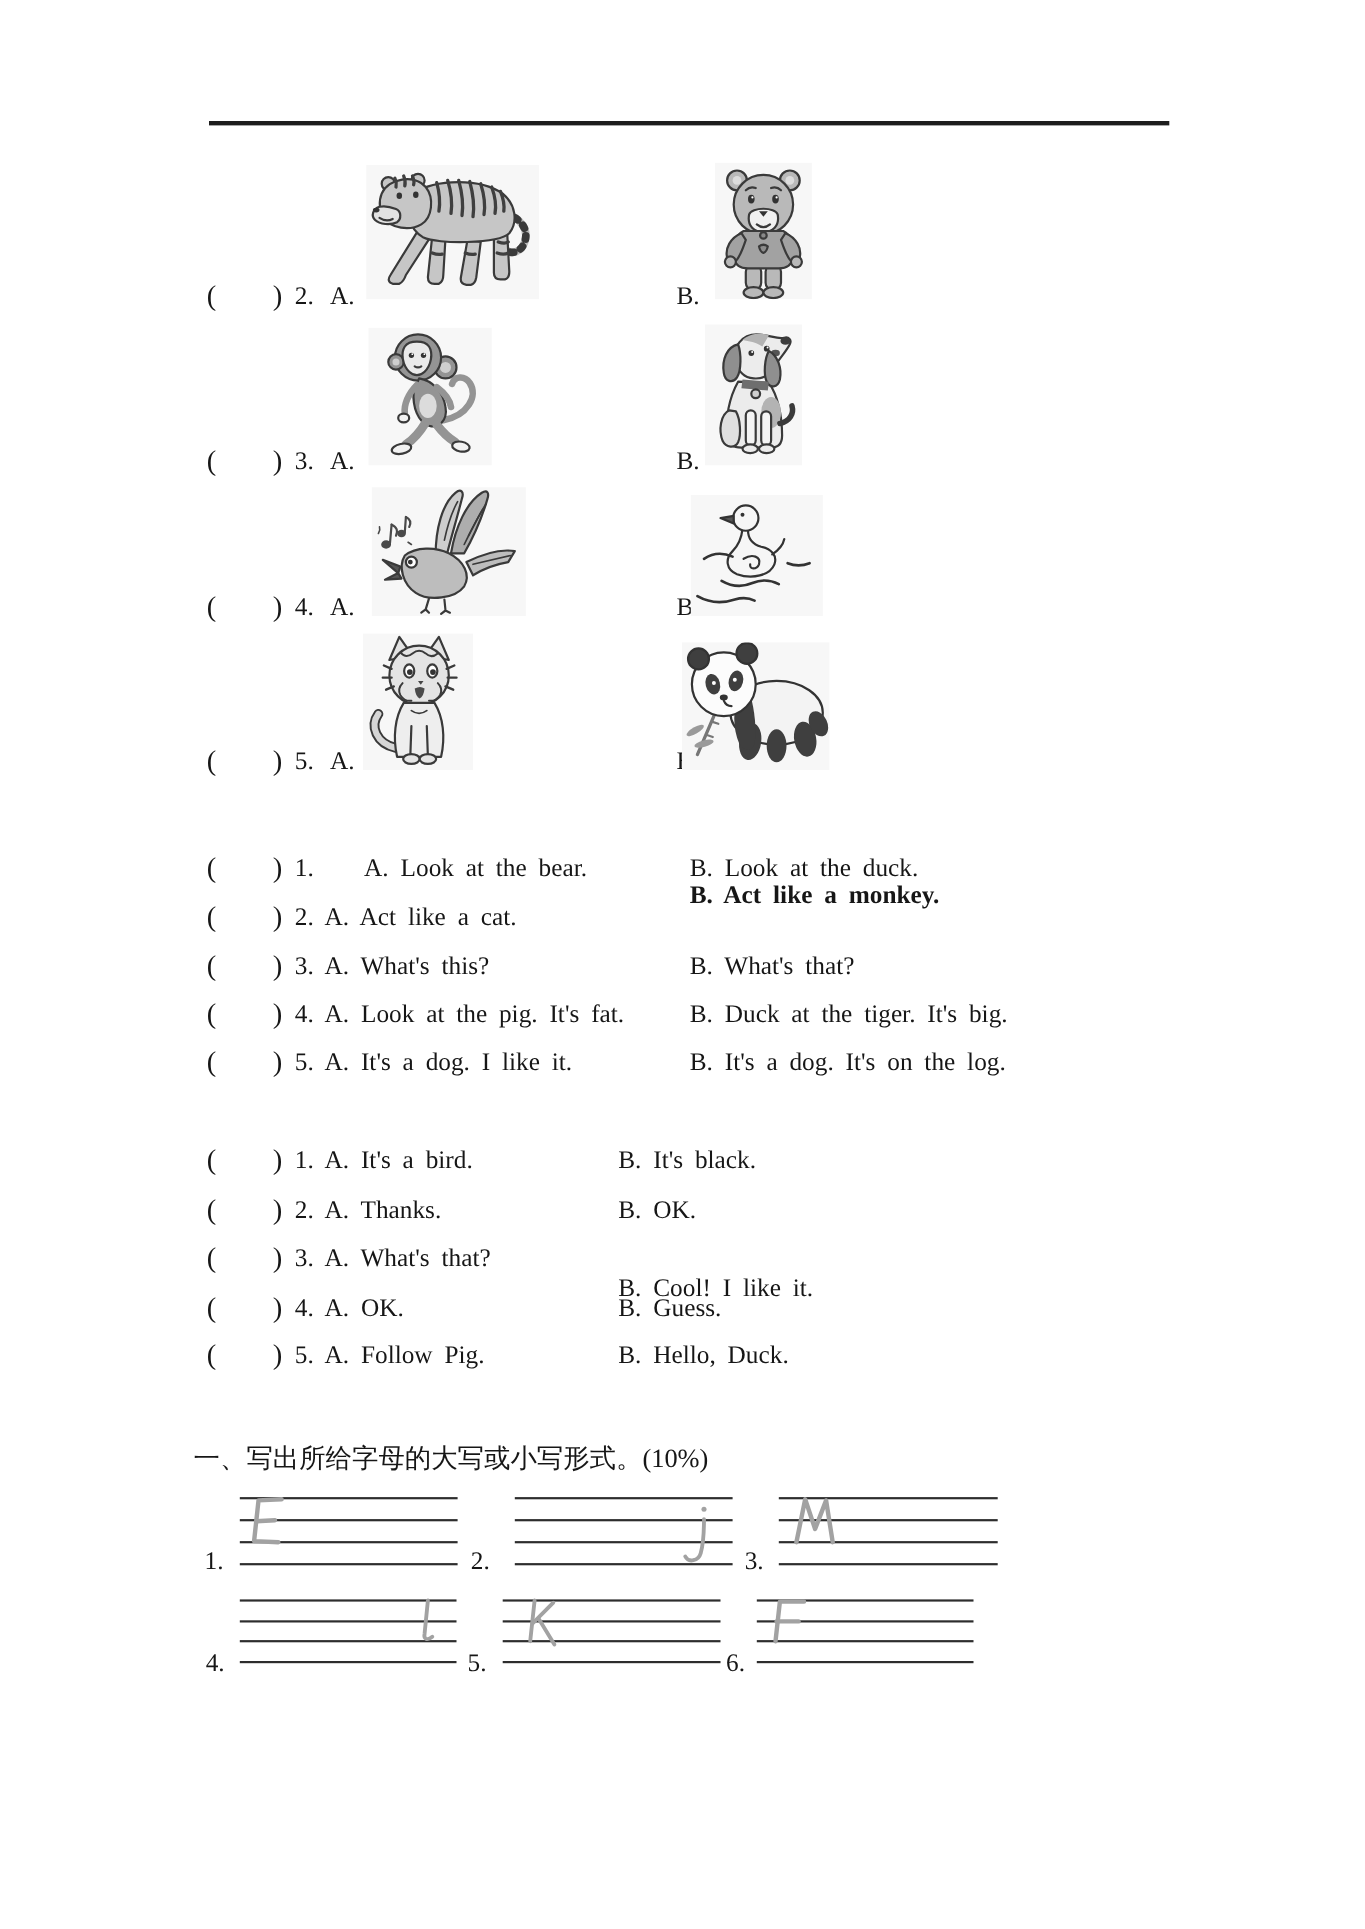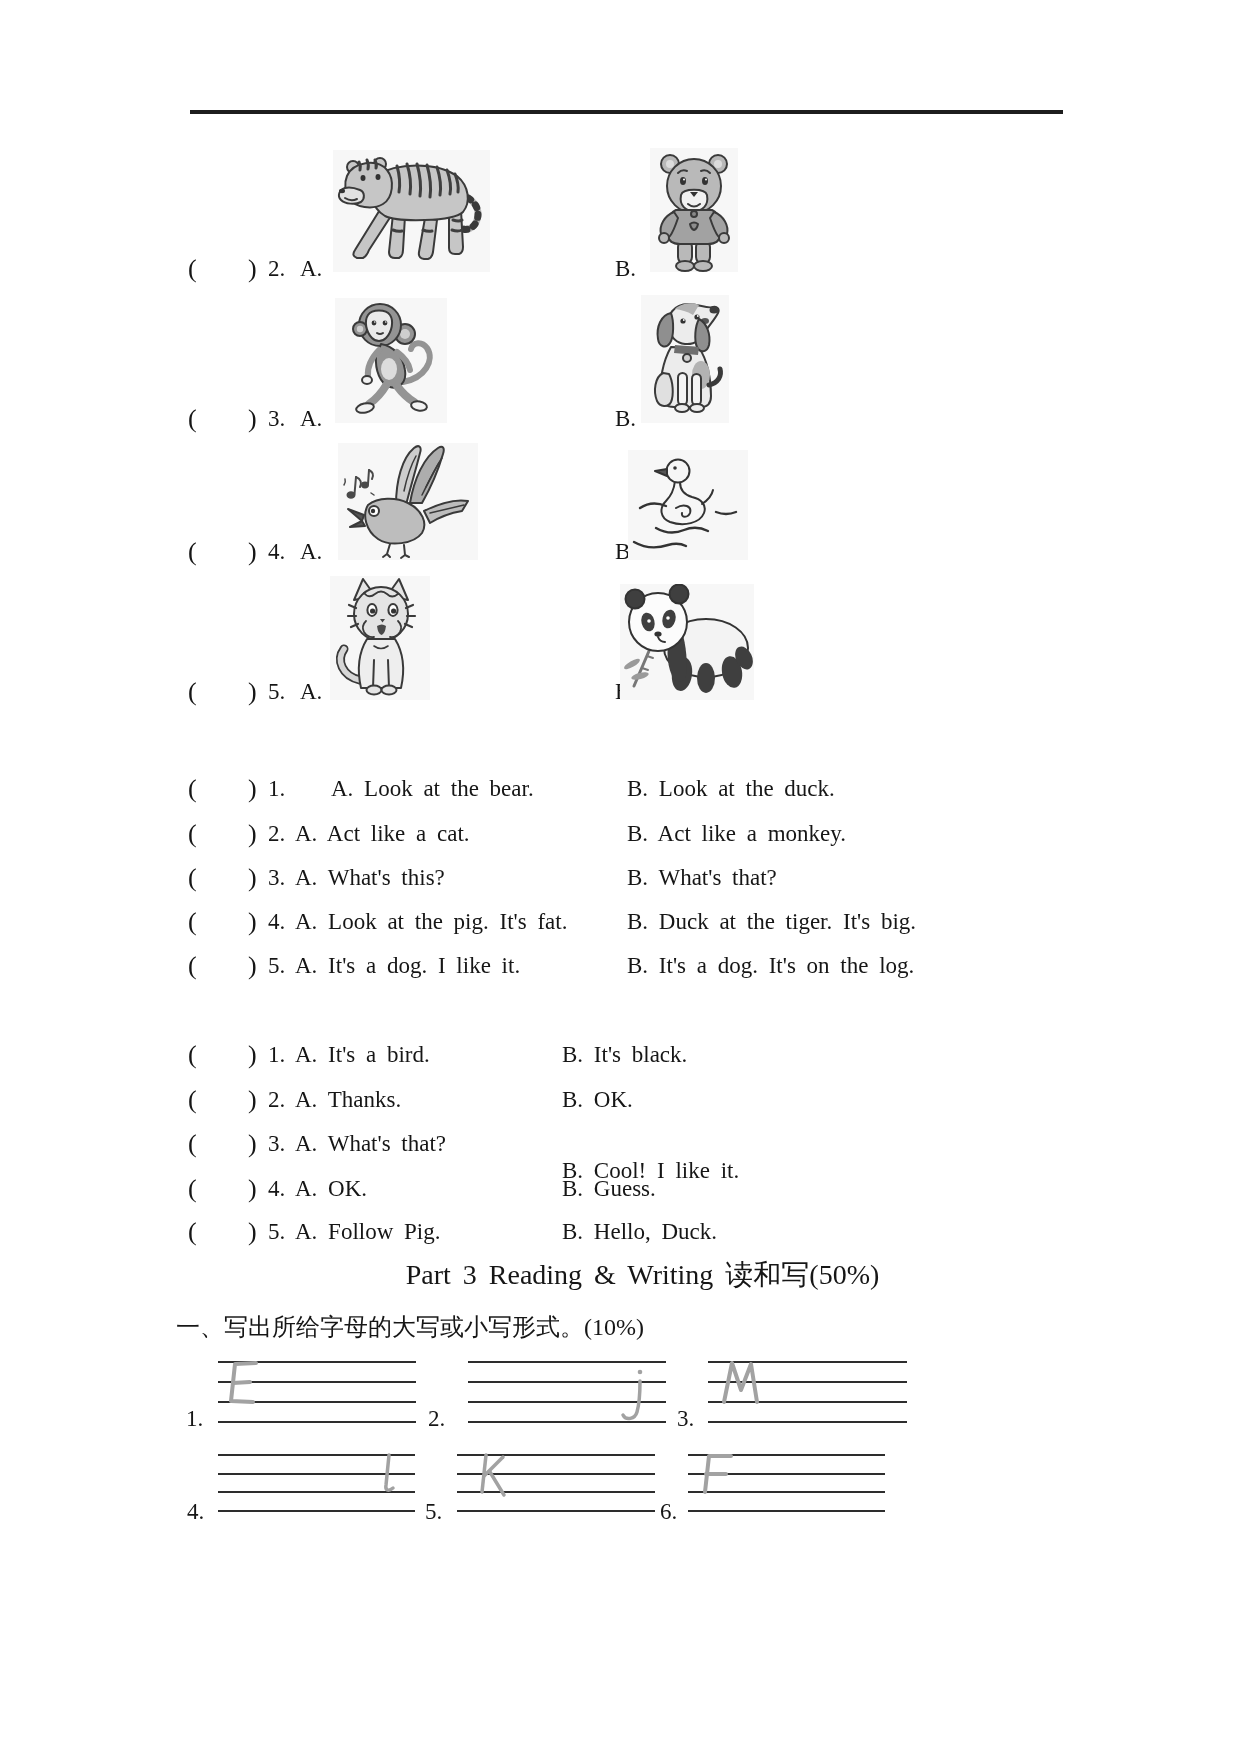--- a/index.html
+++ b/index.html
@@ -275,21 +275,21 @@
     <span class="t paren" style="left:248px; top:775px;">)</span>
     <span class="t" style="left:268px; top:775px;">1.</span>
     <span class="t opt" style="left:295px; top:775px;margin-left:36px;">A. Look at the bear.</span>
     <span class="t opt" style="left:627px; top:775px;">B. Look at the duck.</span>
   </div>
   <div class="row">
     <span class="t paren" style="left:188px; top:820px;">(</span>
     <span class="t paren" style="left:248px; top:820px;">)</span>
     <span class="t" style="left:268px; top:820px;">2.</span>
     <span class="t opt" style="left:295px; top:820px;">A. Act like a cat.</span>
-    <span class="t opt" style="left:627px; top:820px;">B. Act like a monkey.</span>
+    <span class="t opt" style="left:627px; top:800px;font-weight:bold;">B. Act like a monkey.</span>
   </div>
   <div class="row">
     <span class="t paren" style="left:188px; top:864px;">(</span>
     <span class="t paren" style="left:248px; top:864px;">)</span>
     <span class="t" style="left:268px; top:864px;">3.</span>
     <span class="t opt" style="left:295px; top:864px;">A. What's this?</span>
     <span class="t opt" style="left:627px; top:864px;">B. What's that?</span>
   </div>
   <div class="row">
     <span class="t paren" style="left:188px; top:908px;">(</span>
@@ -336,21 +336,20 @@
     <span class="t opt" style="left:562px; top:1175px;">B. Guess.</span>
   </div>
   <div class="row">
     <span class="t paren" style="left:188px; top:1218px;">(</span>
     <span class="t paren" style="left:248px; top:1218px;">)</span>
     <span class="t" style="left:268px; top:1218px;">5.</span>
     <span class="t opt" style="left:295px; top:1218px;">A. Follow Pig.</span>
     <span class="t opt" style="left:562px; top:1218px;">B. Hello, Duck.</span>
   </div>
 
-  <div class="part-hdr" style="top:1259px;">Part 3 Reading &amp; Writing 读和写(50%)</div>
 
   <div class="sec-hdr" style="left:176px; top:1313px;">一、写出所给字母的大写或小写形式。(10%)</div>
 
   <span class="t" style="left:186px; top:1405px;">1.</span>
   <div class="guide" style="left:218px; top:1361px; width:198px; height:62px;">
     <div class="gl" style="top:0;"></div>
     <div class="gl" style="top:20px;"></div>
     <div class="gl" style="top:40px;"></div>
     <div class="gl" style="top:60px;"></div>
     <svg class="letter" width="198" height="62" viewBox="0 0 198 62">

